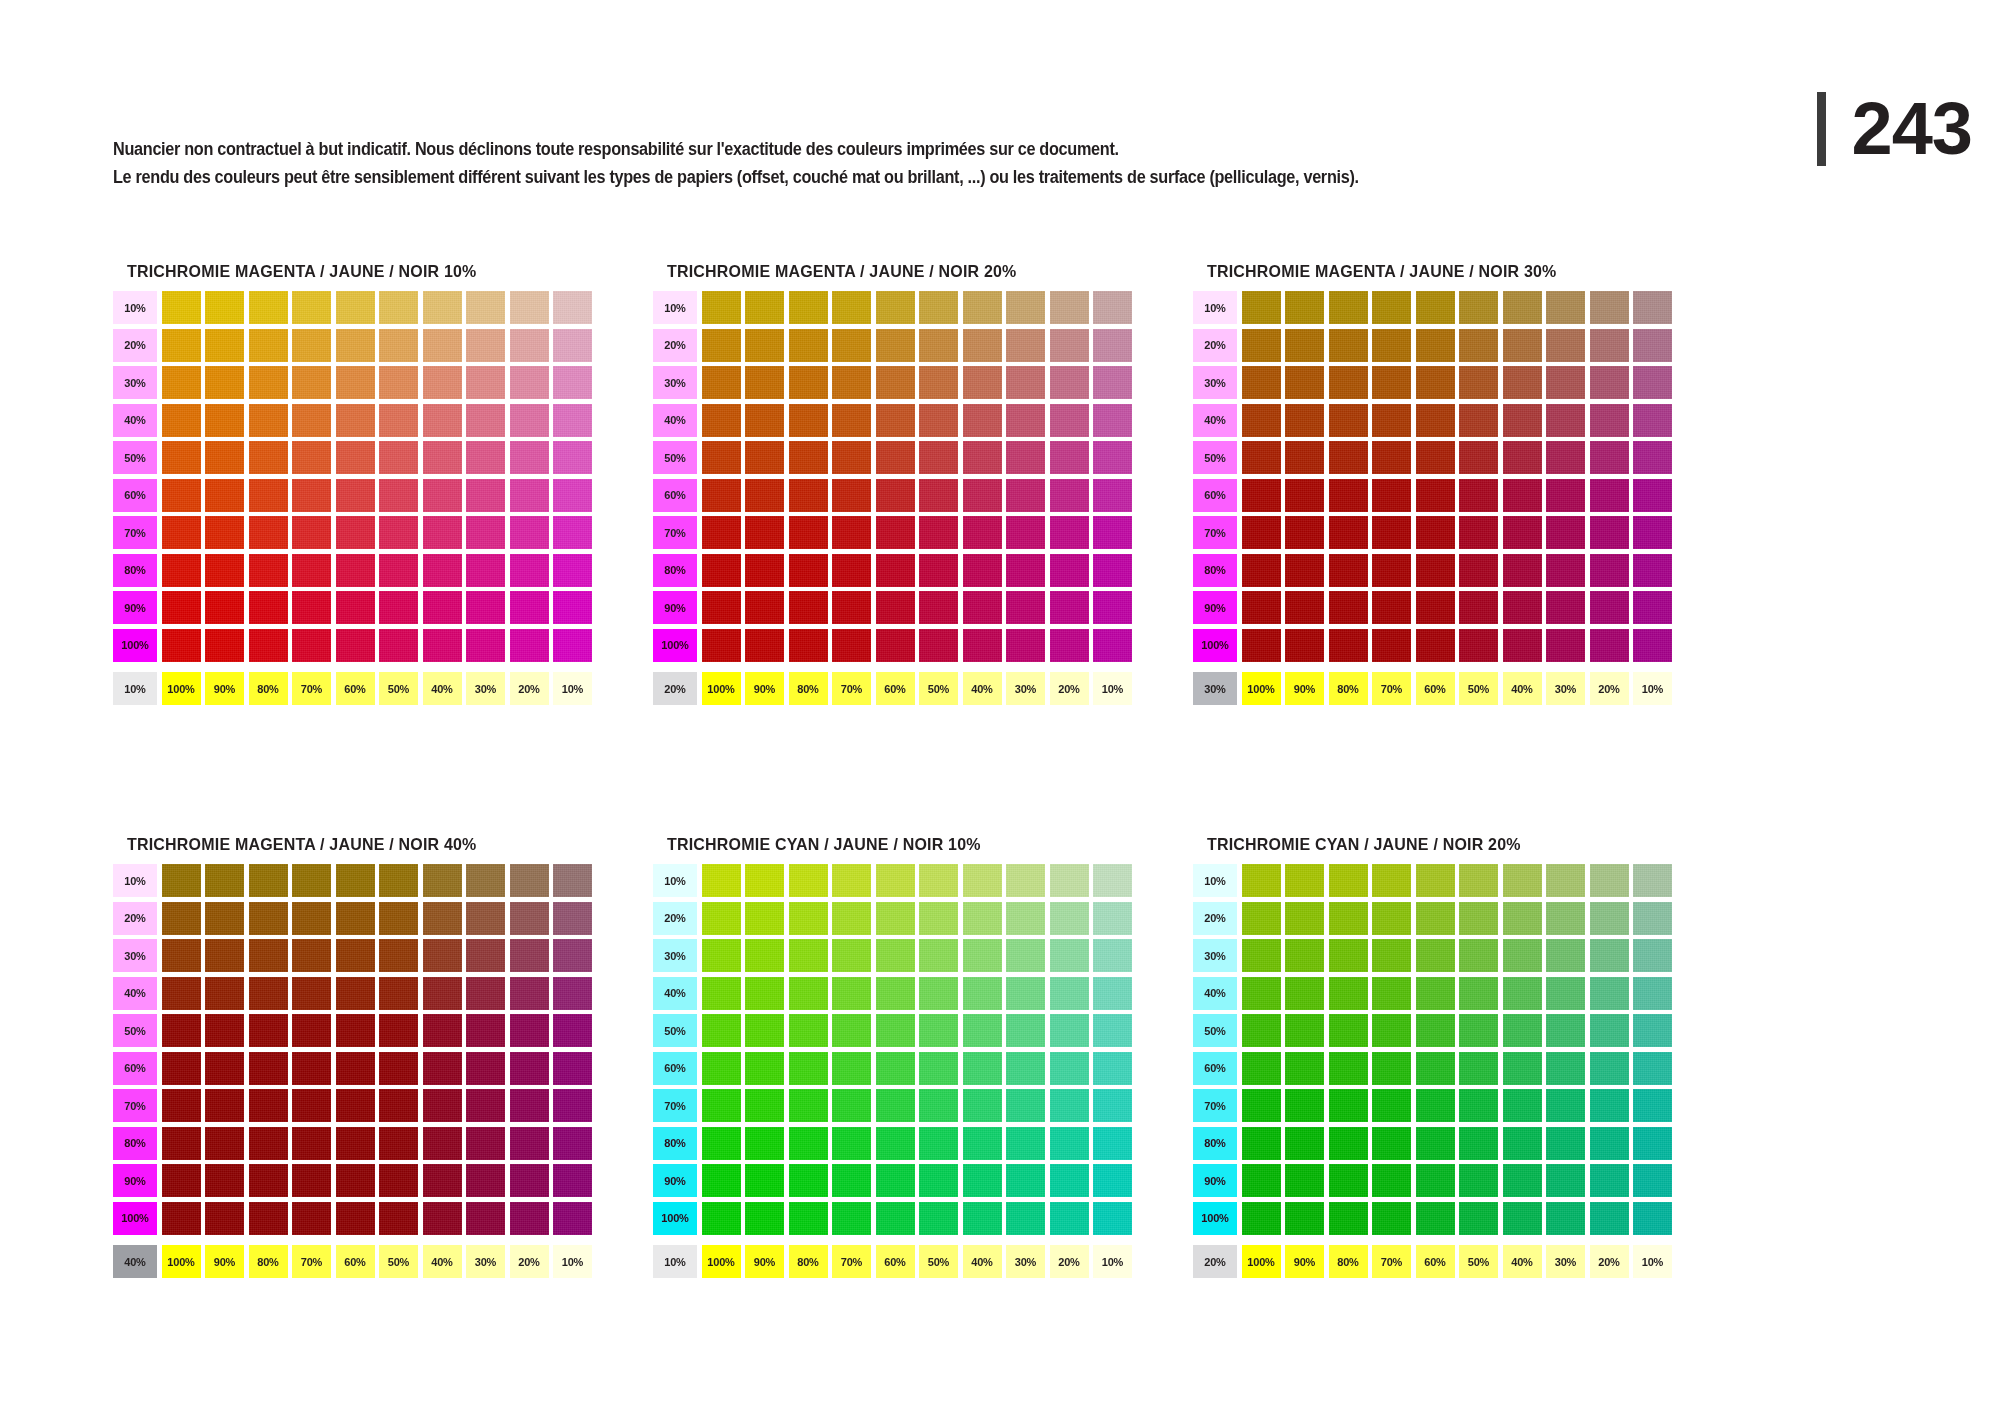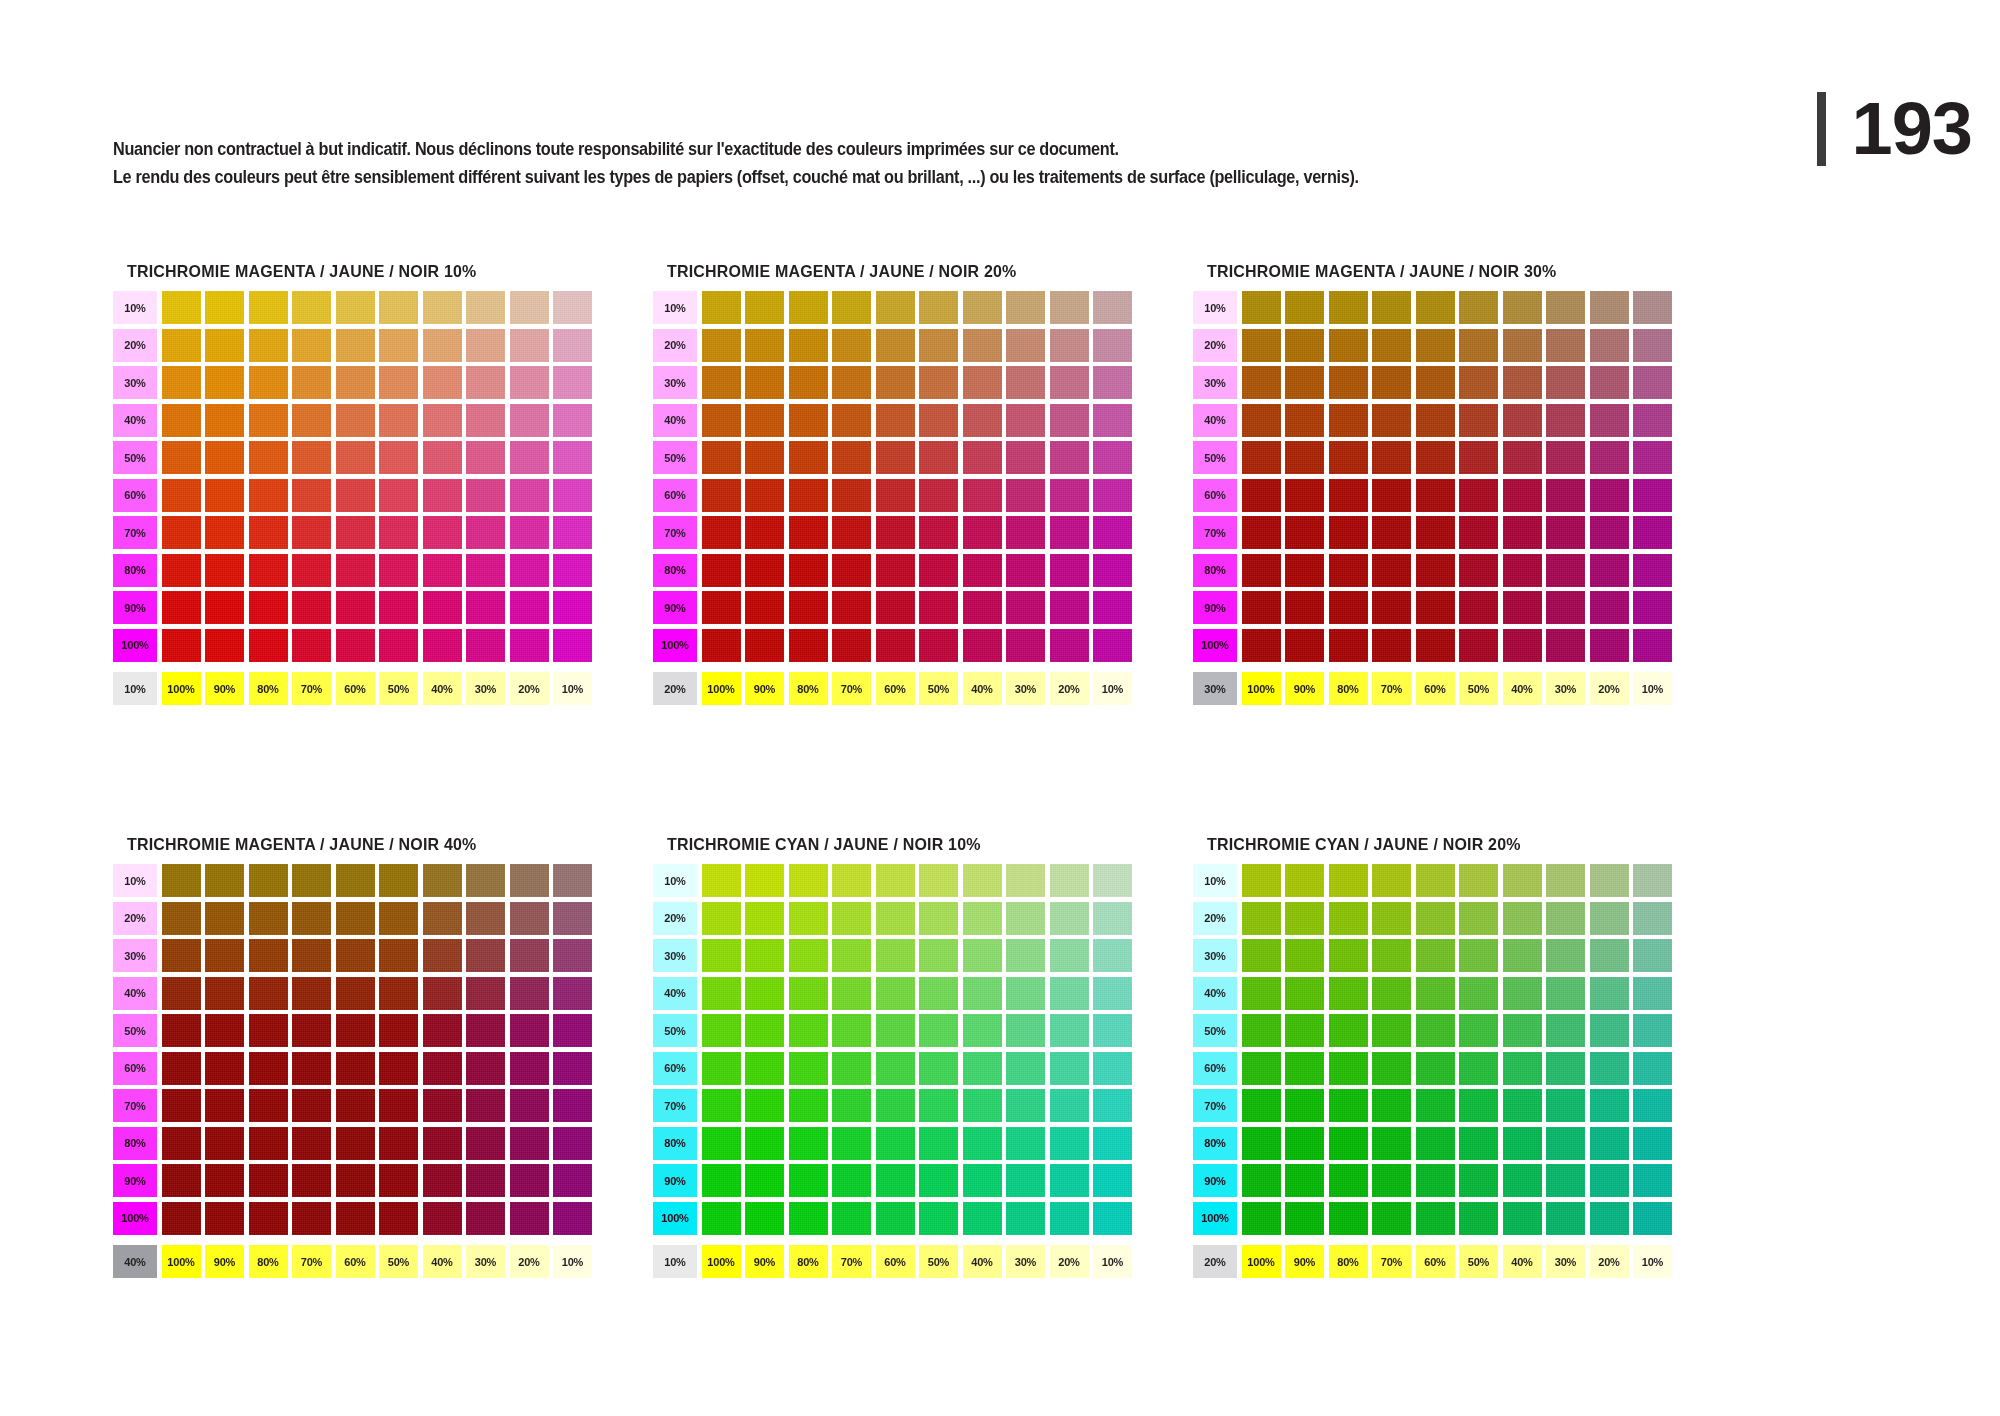--- a/index.html
+++ b/index.html
@@ -131,21 +131,21 @@
 </head>
 <body>
 
 <div id="header-note">
   <div class="note-line">Nuancier non contractuel à but indicatif. Nous déclinons toute responsabilité sur l'exactitude des couleurs imprimées sur ce document.</div>
   <div class="note-line">Le rendu des couleurs peut être sensiblement différent suivant les types de papiers (offset, couché mat ou brillant, ...) ou les traitements de surface (pelliculage, vernis).</div>
 </div>
 
 <div id="page-number-block">
   <div id="page-rule"></div>
-  <div id="page-number">193</div>
+  <div id="page-number">243</div>
 </div>
 
 <div id="charts">
     <div class="chart" style="left: 113px; top: 262px;">
       <div class="chart-title">TRICHROMIE MAGENTA / JAUNE / NOIR 10%</div>
       <div class="chart-body">
         <div class="swatch-row">
           <div class="cell axis axis-left" style="background: rgb(255, 225, 255);">10%</div>
           <div class="cell swatch" style="background: rgb(226, 191, 0);"></div>
           <div class="cell swatch" style="background: rgb(226, 191, 0);"></div>

